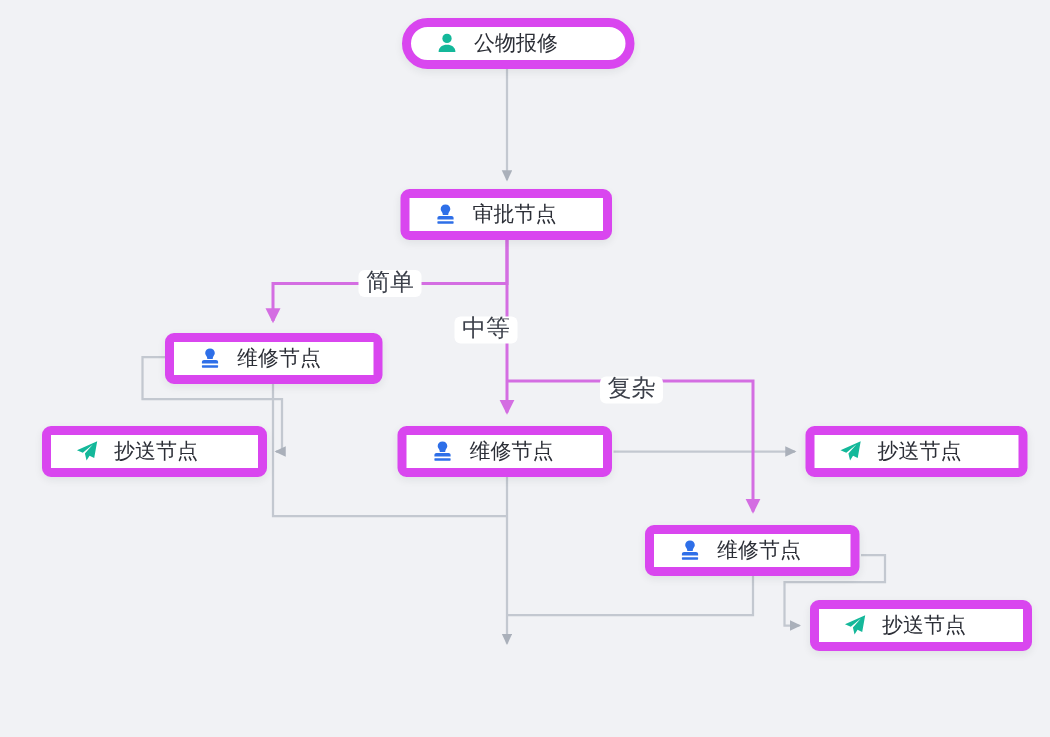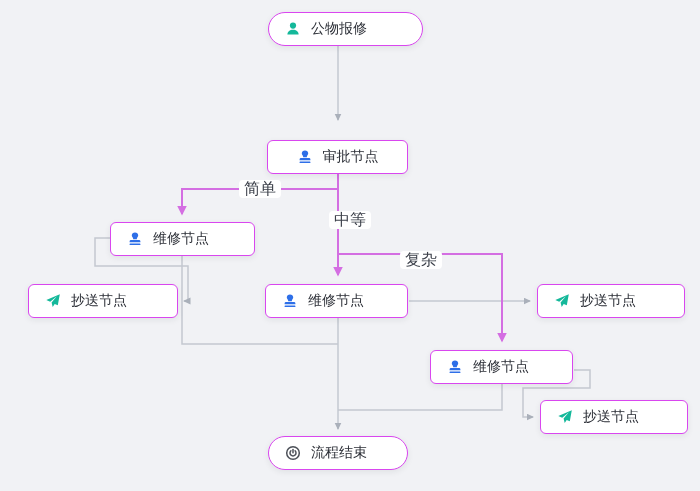--- a/index.html
+++ b/index.html
@@ -7,21 +7,21 @@
     width:700px;height:491px;
     background:#f1f2f5;
     font-family:"Liberation Sans","DejaVu Sans",sans-serif;
     position:relative;overflow:hidden;
   }
   #canvas{position:absolute;inset:0;width:700px;height:491px;}
   svg.edges{position:absolute;left:0;top:0;pointer-events:none;}
   .node{
     position:absolute;
     background:#ffffff;
-    border:1px solid #d946ef;
+    border:6px solid #d946ef;
     box-shadow:0 2px 6px rgba(31,35,41,.08);
     border-radius:6px;
     display:flex;align-items:center;
     gap:10px;
     padding:0 16px;
     box-sizing:border-box;
     height:34px;
     font-size:14px;color:#2b2e36;
     cursor:pointer;
   }
@@ -74,21 +74,21 @@
   <div class="node pill" style="left:268px;top:12px;width:155px;">
     <span class="ic">
       <svg width="16" height="16" viewBox="0 0 16 16">
         <circle cx="8" cy="4.6" r="3.1" fill="#14b89a"></circle>
         <path d="M2.4 13.6c0-3.1 2.5-4.8 5.6-4.8s5.6 1.7 5.6 4.8z" fill="#14b89a"></path>
       </svg>
     </span>
     <span>公物报修</span>
   </div>
 
-  <div class="node" style="left:267px;top:140px;width:141px;justify-content:center;">
+  <div class="node" style="left:267px;top:126px;width:141px;">
     <span class="ic">
       <svg width="16" height="16" viewBox="0 0 16 16" fill="#2e6fe8">
         <path d="M8 1.4c1.9 0 3.2 1.3 3.2 2.9 0 1-.5 1.6-.9 2.2-.3.5-.5 1-.5 1.8H6.2c0-.8-.2-1.3-.5-1.8-.4-.6-.9-1.2-.9-2.2C4.8 2.7 6.1 1.4 8 1.4z"></path>
         <path d="M4 9h8c.8 0 1.4.6 1.4 1.4v.9H2.6v-.9C2.6 9.6 3.2 9 4 9z"></path>
         <rect x="2.6" y="12.5" width="10.8" height="1.6" rx=".4"></rect>
       </svg>
     </span>
     <span>审批节点</span>
   </div>
 
@@ -145,28 +145,18 @@
 
   <div class="node" style="left:540px;top:400px;width:148px;">
     <span class="ic">
       <svg width="16" height="16" viewBox="0 0 16 16" fill="#14b89a">
         <path d="M14.8 1.2 1.3 7.1l3.9 1.7 6.7-5.5-5.3 6.1 1.1 4.6 2-3.1 3.1 1.4z"></path>
       </svg>
     </span>
     <span>抄送节点</span>
   </div>
 
-  <div class="node pill" style="left:268px;top:436px;width:140px;">
-    <span class="ic">
-      <svg width="16" height="16" viewBox="0 0 16 16">
-        <circle cx="8" cy="8" r="6.3" fill="none" stroke="#4c5058" stroke-width="1.5"></circle>
-        <path d="M8 4.4v3.4" stroke="#4c5058" stroke-width="1.5" stroke-linecap="round" fill="none"></path>
-        <path d="M5.9 5.8a3 3 0 1 0 4.2 0" fill="none" stroke="#4c5058" stroke-width="1.5" stroke-linecap="round"></path>
-      </svg>
-    </span>
-    <span>流程结束</span>
-  </div>
 
   <div class="edge-label" style="left:260px;top:189px;">简单</div>
-  <div class="edge-label" style="left:350px;top:220px;">中等</div>
+  <div class="edge-label" style="left:324px;top:220px;">中等</div>
   <div class="edge-label" style="left:421px;top:260px;">复杂</div>
 
 </div>
 
 </body></html>

